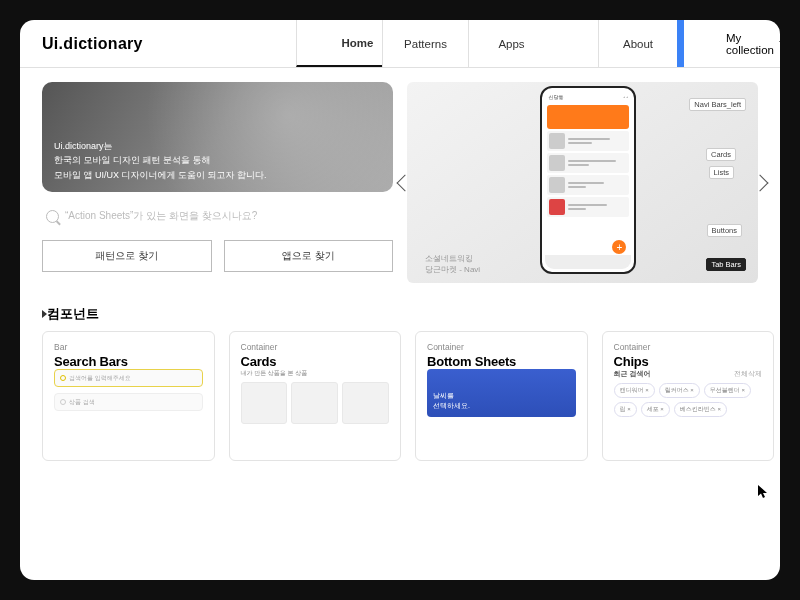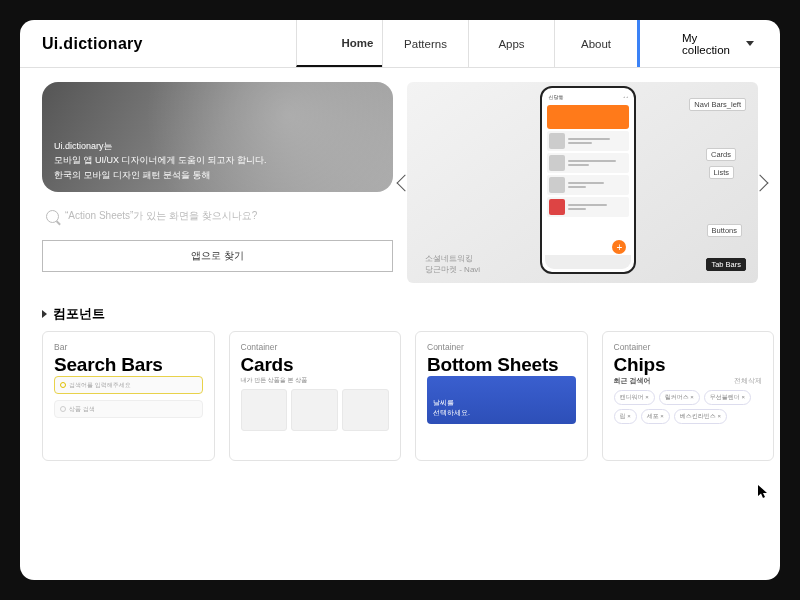--- a/index.html
+++ b/index.html
@@ -3,28 +3,28 @@
 <meta charset="utf-8">
 <style>
 * { box-sizing: border-box; margin: 0; padding: 0; }
 body { background: #0f0f0f; font-family: -apple-system, "Segoe UI", Arial, sans-serif; display: flex; align-items: center; justify-content: center; min-height: 600px; }
 .frame { width: 760px; height: 560px; background: #fff; border-radius: 14px; overflow: hidden; position: relative; }
 
 .topbar { display: flex; align-items: stretch; height: 48px; border-bottom: 1px solid #e0e0e0; gap: 16px; }
 .logo { flex: 0 0 260px; display: flex; align-items: center; padding-left: 22px; font-size: 16px; font-weight: 700; letter-spacing: 0.3px; }
 .navtabs { display: flex; }
 .navtab { width: 86px; display: flex; align-items: center; justify-content: center; font-size: 11.5px; color: #333; border-left: 1px solid #e0e0e0; cursor: pointer; }
-.navtab:last-of-type { border-right: 3px solid #3b82f6; }
+.navtab:last-of-type { border-right: 7px solid #3b82f6; margin-left: 44px; }
 .navtab.active { border-bottom: 2px solid #111; font-weight: 600; padding-left: 36px; }
 .mycoll { margin-left: auto; padding: 0 26px; display: flex; align-items: center; font-size: 11.5px; gap: 5px; cursor: pointer; }
 .chev { width: 0; height: 0; border-left: 4px solid transparent; border-right: 4px solid transparent; border-top: 5px solid #333; }
 
 .hero { display: flex; gap: 14px; padding: 14px 22px 0 22px; height: 215px; }
 .hero-left { flex: 1; display: flex; flex-direction: column; gap: 10px; }
-.hero-overlay { height: 110px; border-radius: 16px; background: linear-gradient(120deg,#555 0%,#888 50%,#aaa 100%); position: relative; overflow: hidden; color: #fff; display: flex; flex-direction: column; justify-content: flex-end; padding: 10px 12px; font-size: 9px; line-height: 1.6; }
+.hero-overlay { height: 110px; border-radius: 10px; background: linear-gradient(120deg,#555 0%,#888 50%,#aaa 100%); position: relative; overflow: hidden; color: #fff; display: flex; flex-direction: column; justify-content: flex-end; padding: 10px 12px; font-size: 9px; line-height: 1.6; }
 .hero-overlay::before { content:""; position:absolute; inset:0; background: radial-gradient(circle at 70% 30%, rgba(255,255,255,0.25), transparent 55%); }
 .hero-overlay > div { position: relative; }
 .search-row { display: flex; align-items: center; gap: 6px; height: 28px; padding: 0 4px; color: #bbb; font-size: 10px; }
 .search-icon { width: 13px; height: 13px; border: 1.5px solid #bbb; border-radius: 50%; position: relative; }
 .search-icon::after { content:""; position:absolute; width:5px; height:1.5px; background:#bbb; transform:rotate(45deg); bottom:-2px; right:-3px; }
 .btn-row { display: flex; gap: 12px; }
 .btn { flex:1; height: 32px; border: 1px solid #bbb; display:flex; align-items:center; justify-content:center; font-size: 10px; color:#333; cursor:pointer; }
 
 .hero-right { flex: 1; border-radius: 6px; background: linear-gradient(145deg,#f3f3f3,#e1e1e1); position: relative; }
 .carousel-arrow { position:absolute; top:50%; transform:translateY(-50%); width:12px; height:12px; border-top:1.5px solid #555; border-right:1.5px solid #555; cursor:pointer; }
@@ -37,27 +37,27 @@
 .phone-item .thumb { width:16px; height:16px; background:#ccc; border-radius:2px; }
 .phone-item .txt { flex:1; }
 .phone-item .line { height:2px; background:#bbb; margin:2px 0; border-radius:1px; }
 .phone-tabbar { margin-top:auto; height:14px; background:#eee; border-radius:0 0 9px 9px; display:flex; }
 .phone-tabbar > div { flex:1; }
 .fab { position:absolute; right:8px; bottom:18px; width:14px; height:14px; background:#ff7a1a; border-radius:50%; color:#fff; font-size:10px; display:flex; align-items:center; justify-content:center; }
 .annot { position:absolute; font-size:7.5px; color:#444; background:#fff; border:1px solid #ccc; padding:1px 4px; border-radius:2px; }
 .annot.dark { background:#222; color:#fff; border-color:#222; }
 .caption { position:absolute; left:10px; bottom:8px; font-size:8px; color:#999; line-height:1.3;margin-left:8px; }
 
-.section-head { display:flex; align-items:center; gap:6px; padding: 22px 22px 8px 22px; font-size:13px; font-weight:700; }
+.section-head { display:flex; align-items:center; padding: 22px 22px 8px 22px; font-size:13px; font-weight:700; }
 .tri { width:0; height:0; border-top:4px solid transparent; border-bottom:4px solid transparent; border-left:5px solid #333; }
 
 .cards { display:flex; gap:14px; padding: 0 6px 18px 22px; }
 .card { flex:1; border:1px solid #e3e3e3; border-radius:6px; padding:10px 11px 8px 11px; min-height:130px; overflow:hidden; }
 .card .cat { font-size:8.5px; color:#888; margin-bottom:2px; }
-.card .title { font-size:19px; font-weight:600; margin-bottom:0; letter-spacing:-0.2px; }
+.card .title { font-size:13px; font-weight:600; margin-bottom:0; letter-spacing:-0.2px; }
 .mini { background:#fafafa; border:1px solid #eee; border-radius:4px; height:18px; margin-bottom:6px; display:flex; align-items:center; padding:0 5px; font-size:6px; color:#aaa; gap:3px; }
 .mini .dot { width:6px; height:6px; border:1px solid #e0c000; border-radius:50%; }
 .grid3 { display:flex; gap:4px; }
 .grid3 > div { flex:1; height:42px; background:#f2f2f2; border:1px solid #e8e8e8; border-radius:3px; }
 .bsheet { height:48px; background:linear-gradient(#3a5fcf,#2d4fb8); border-radius:4px; color:#fff; font-size:7px; padding:6px; display:flex; flex-direction:column; justify-content:flex-end; }
 .chips-wrap { display:flex; flex-wrap:wrap; gap:4px; margin-top:4px; }
 .chip { font-size:6px; color:#888; border:1px solid #dde; border-radius:8px; padding:2px 5px; white-space:nowrap; }
 .chips-head { display:flex; justify-content:space-between; font-size:7px; color:#555; font-weight:600; }
 .chips-head .more { color:#aaa; font-weight:400; }
 
@@ -80,28 +80,29 @@
     <div class="mycoll">
       <span>My collection</span>
       <span class="chev"></span>
     </div>
   </div>
 
   <div class="hero">
     <div class="hero-left">
       <div class="hero-overlay">
         <div>Ui.dictionary는</div>
+        <div>한국의 모바일 디자인 패턴 분석을 통해</div>
         <div>모바일 앱 UI/UX 디자이너에게 도움이 되고자 합니다.</div>
-        <div>한국의 모바일 디자인 패턴 분석을 통해</div>
       </div>
       <div class="search-row">
         <span class="search-icon"></span>
         <span>“Action Sheets”가 있는 화면을 찾으시나요?</span>
       </div>
       <div class="btn-row">
+        <div class="btn">패턴으로 찾기</div>
         <div class="btn">앱으로 찾기</div>
       </div>
     </div>
 
     <div class="hero-right">
       <div class="carousel-arrow left"></div>
       <div class="carousel-arrow right"></div>
 
       <div class="phone">
         <div class="phone-top">

